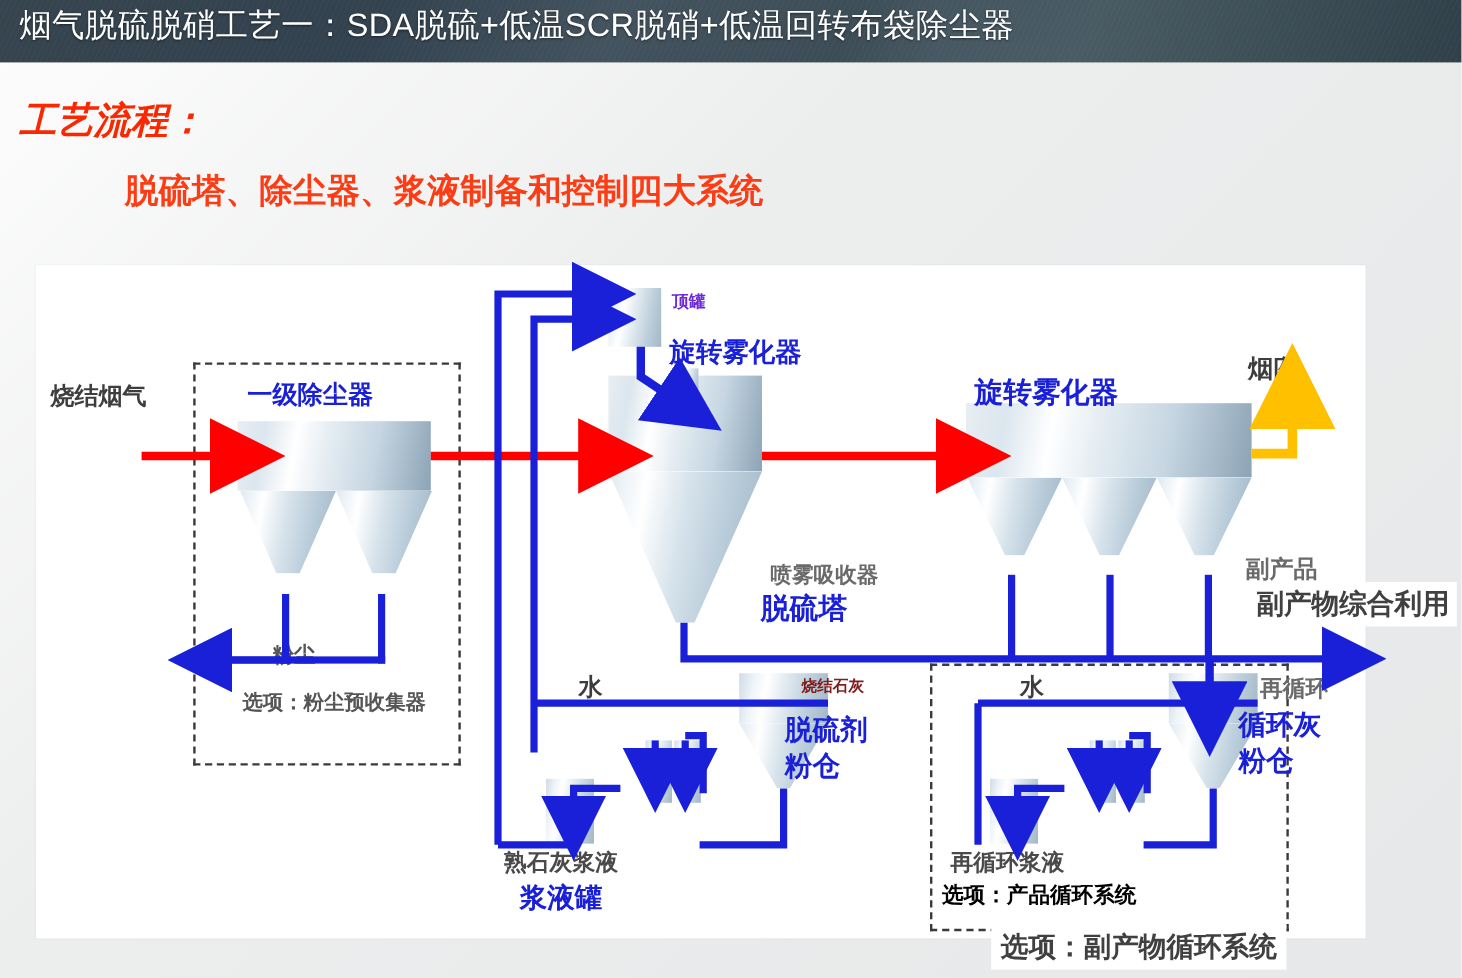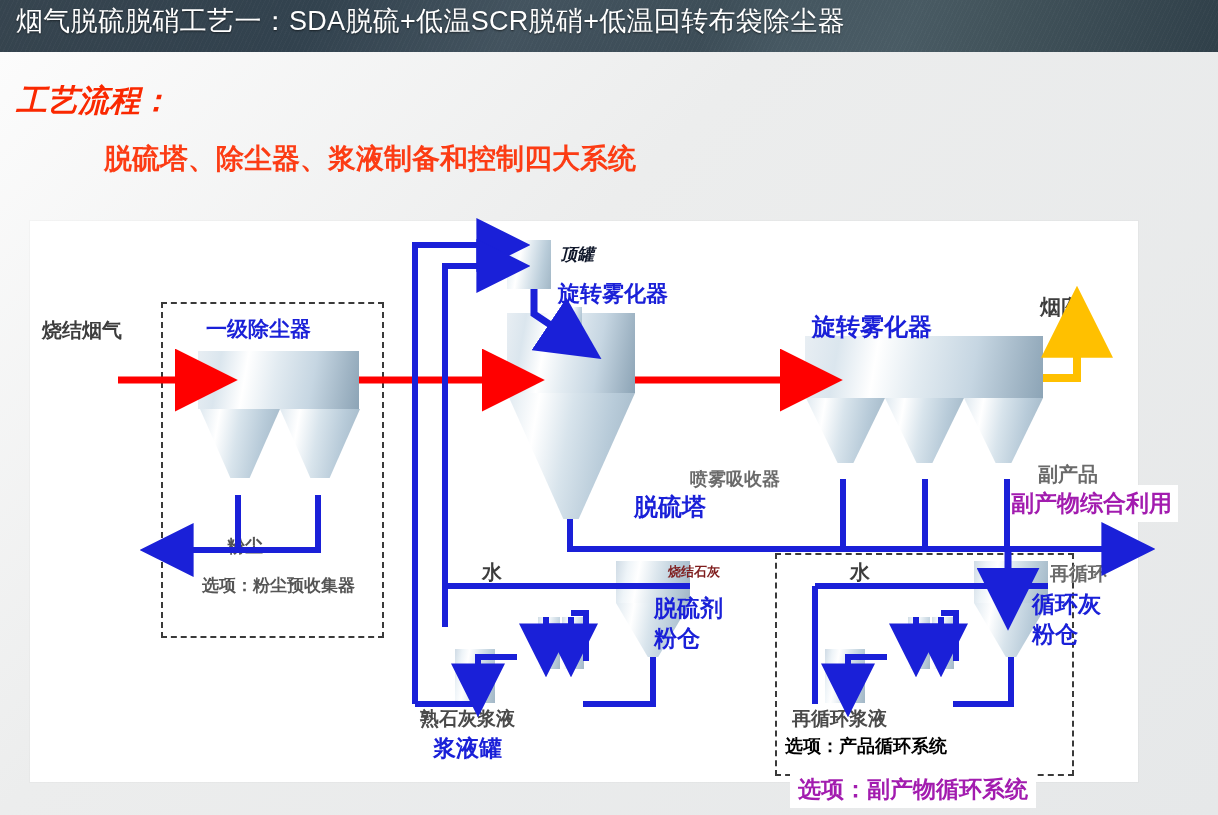--- a/index.html
+++ b/index.html
@@ -55,21 +55,21 @@
     background:linear-gradient(100deg,#dfe9f0 0%,#ffffff 22%,#d8e4ec 45%,#b8cbd9 72%,#9db3c3 100%);
   }
   .cyl{
     position:absolute;
     background:linear-gradient(100deg,#cfdbe5 0%,#eef4f8 16%,#ffffff 30%,#dde7ee 52%,#b9ccd9 78%,#a2b7c6 100%);
   }
   
   .ln{position:absolute;background:#1A20D8;}
   .lbl-blue{position:absolute;color:#1A20D8;font-weight:bold;white-space:nowrap;}
   .lbl-gray{position:absolute;color:#4f4f4f;font-weight:bold;white-space:nowrap;}
-  .lbl-red{position:absolute;color:#a21caf;font-weight:bold;white-space:nowrap;background:#ffffff;}
+  .lbl-red{position:absolute;color:#404040;font-weight:bold;white-space:nowrap;background:#ffffff;margin-left:36px;}
   .dashbox{position:absolute;border:2px dashed #3a3a3a;}
   svg.ov{position:absolute;left:0;top:0;width:1108px;height:561px;overflow:visible;pointer-events:none;}
 </style>
 </head>
 <body>
 
 <div id="header">
   <div id="header-title">烟气脱硫脱硝工艺一：SDA脱硫+低温SCR脱硝+低温回转布袋除尘器</div>
 </div>
 
@@ -88,31 +88,31 @@
   <div class="lbl-gray" style="left:197px;top:313px;font-size:18px;color:#555;">粉尘</div>
   <div class="lbl-gray" style="left:136px;top:353px;font-size:17px;color:#555;margin-left:36px;">选项：粉尘预收集器</div>
 
   <div class="ln" style="left:205px;top:274px;width:6px;height:58px;"></div>
   <div class="ln" style="left:285px;top:274px;width:6px;height:58px;"></div>
   <div class="ln" style="left:144px;top:326px;width:147px;height:6px;"></div>
 
   <div class="lbl-gray" style="left:12px;top:96px;font-size:20px;color:#3d3d3d;">烧结烟气</div>
 
   <div class="cyl" style="left:477px;top:19px;width:44px;height:49px;"></div>
-  <div class="lbl-gray" style="left:530px;top:22px;font-size:17px;color:#0f172a;font-style:italic;">顶罐</div>
+  <div class="lbl-gray" style="left:530px;top:22px;font-size:14px;color:#6d28d9;">顶罐</div>
   <div class="lbl-blue" style="left:528px;top:58px;font-size:22px;">旋转雾化器</div>
 
   <div class="box-body" style="left:477px;top:92px;width:128px;height:80px;"></div>
   <div class="hopper" style="left:477px;top:172px;width:128px;height:126px;clip-path:polygon(0 0,100% 0,56% 100%,44% 100%);"></div>
 
   <div class="cyl" style="left:537px;top:86px;width:15px;height:24px;"></div>
   <div class="abs" style="left:536px;top:110px;width:17px;height:16px;background:linear-gradient(100deg,#e9f0f5,#ffffff 35%,#c3d3de);clip-path:polygon(0 0,100% 0,50% 100%);"></div>
   <div class="abs" style="left:541px;top:126px;width:7px;height:6px;border-radius:50%;background:#8fa6b6;"></div>
 
-  <div class="lbl-gray" style="left:186px;top:0;font-size:18px;color:#6a6a6a;position:absolute;left:612px;top:246px;margin-left:48px;">喷雾吸收器</div>
+  <div class="lbl-gray" style="left:186px;top:0;font-size:18px;color:#6a6a6a;position:absolute;left:612px;top:246px;">喷雾吸收器</div>
   <div class="lbl-blue" style="left:604px;top:270px;font-size:24px;">脱硫塔</div>
 
   <div class="box-body" style="left:775px;top:115px;width:238px;height:62px;"></div>
   <div class="hopper" style="left:776px;top:177px;width:79px;height:65px;clip-path:polygon(0 0,100% 0,60% 100%,40% 100%);"></div>
   <div class="hopper" style="left:855px;top:177px;width:79px;height:65px;clip-path:polygon(0 0,100% 0,60% 100%,40% 100%);"></div>
   <div class="hopper" style="left:934px;top:177px;width:79px;height:65px;clip-path:polygon(0 0,100% 0,60% 100%,40% 100%);"></div>
 
   <div class="lbl-blue" style="left:782px;top:90px;font-size:24px;">旋转雾化器</div>
   <div class="lbl-gray" style="left:1010px;top:72px;font-size:21px;color:#3d3d3d;">烟囱</div>
   <div class="lbl-gray" style="left:1008px;top:240px;font-size:20px;color:#6a6a6a;">副产品</div>

